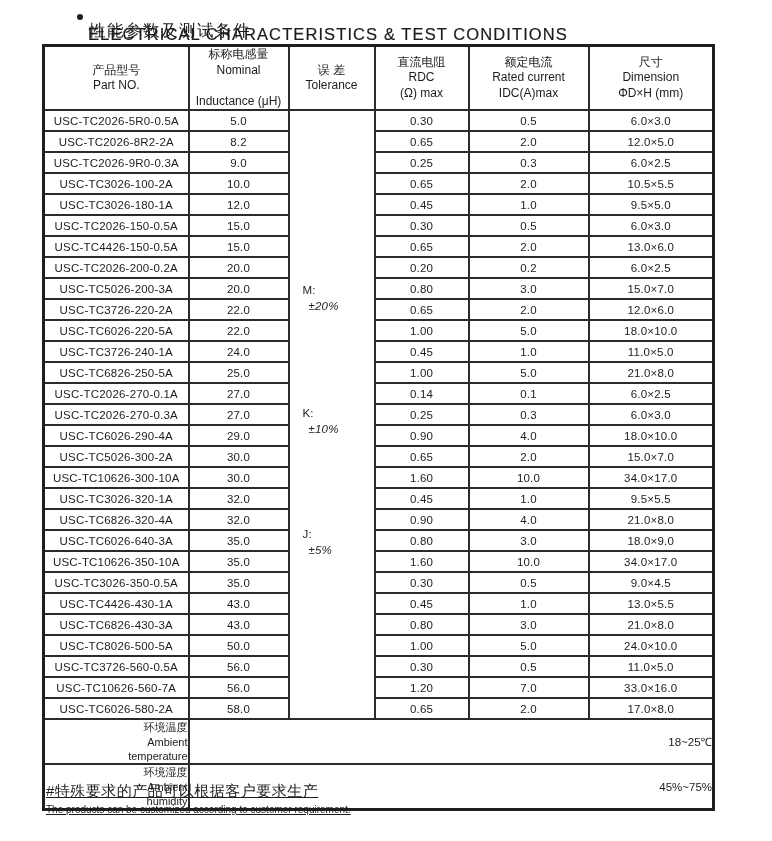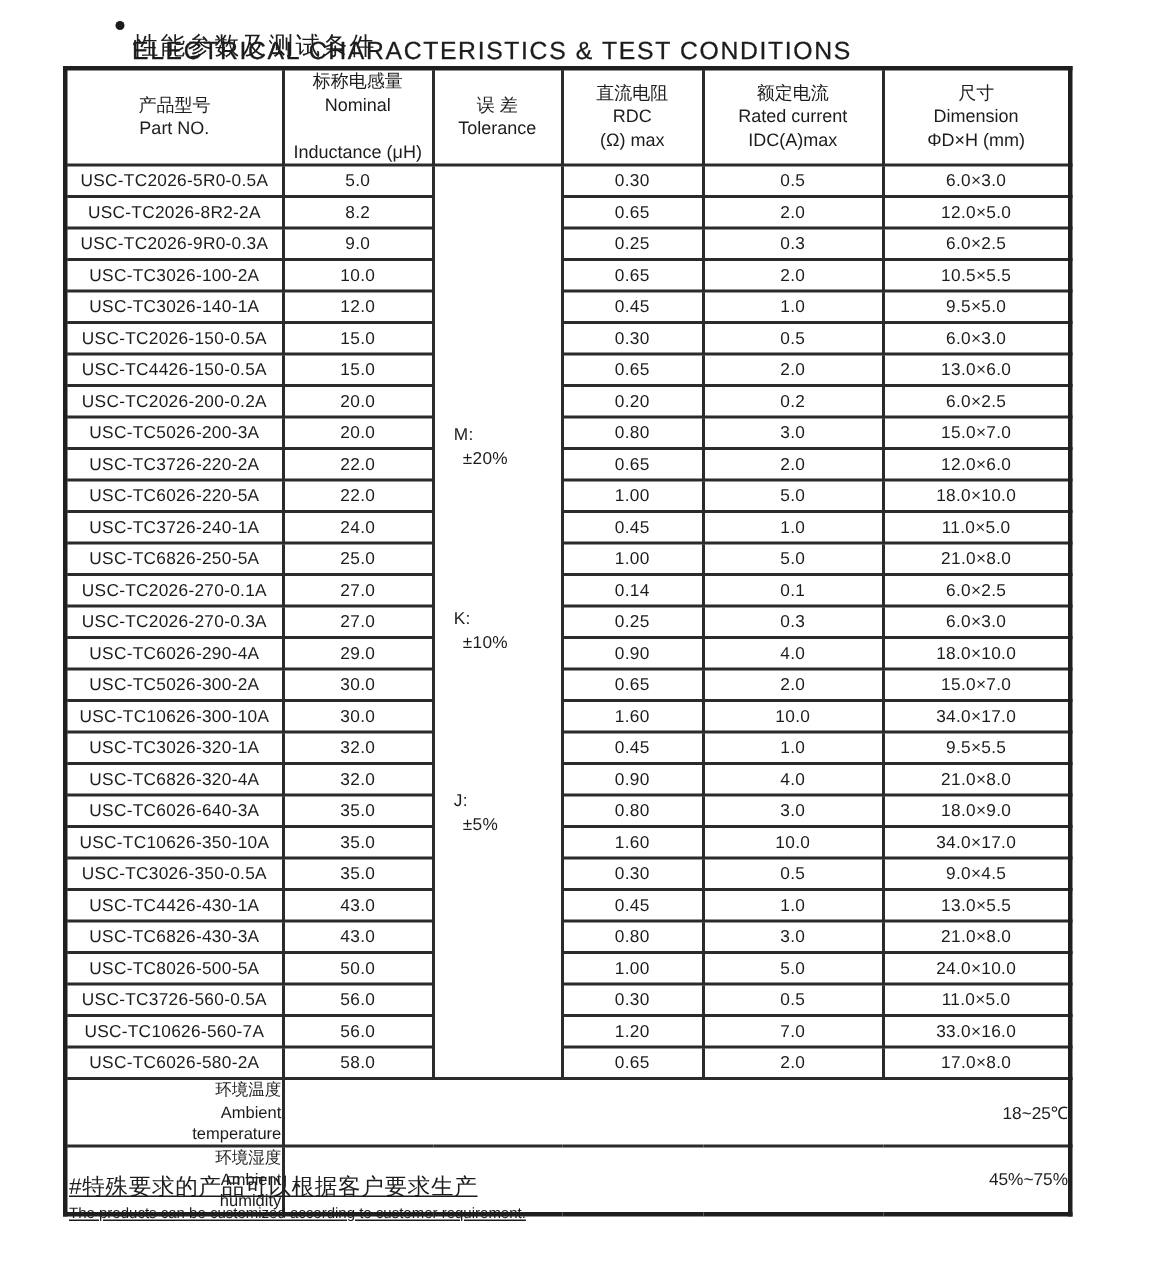--- a/index.html
+++ b/index.html
@@ -51,21 +51,21 @@
   }
   td.tol-cell { position: relative; vertical-align: top; }
   .tol-wrap { position: absolute; top: 0; left: 0; right: 0; bottom: 0; }
   .tol-block {
     position: absolute; left: 13px;
     text-align: left; font-size: 11.5px; line-height: 1.4;
   }
   .tol-0 { top: 28.1%; }
   .tol-1 { top: 48.4%; }
   .tol-2 { top: 68.3%; }
-  .tol-val { padding-left: 6px; }
+  .tol-val { padding-left: 6px; font-style: italic; }
   tbody.amb td { font-size: 11.5px; text-align: right; }
   tbody.amb .amb-label {
     white-space: pre-line; line-height: 1.3; font-size: 11px;
   }
   tr.amb-temp td { height: 40px; }
   tr.amb-hum td { height: 36px; margin-top: 12px; }
   .footer { position: absolute; left: 46px; top: 782px; text-decoration: underline; }
   .footer-zh { font-size: 15px; letter-spacing: 0.5px; }
   .footer-en { font-size: 10px; margin-top: 3px; }
 </style>
@@ -145,21 +145,21 @@
         <td>6.0×2.5</td>
       </tr>
       <tr>
         <td>USC-TC3026-100-2A</td>
         <td>10.0</td>
         <td>0.65</td>
         <td>2.0</td>
         <td>10.5×5.5</td>
       </tr>
       <tr>
-        <td>USC-TC3026-140-1A</td>
+        <td>USC-TC3026-180-1A</td>
         <td>12.0</td>
         <td>0.45</td>
         <td>1.0</td>
         <td>9.5×5.0</td>
       </tr>
       <tr>
         <td>USC-TC2026-150-0.5A</td>
         <td>15.0</td>
         <td>0.30</td>
         <td>0.5</td>

